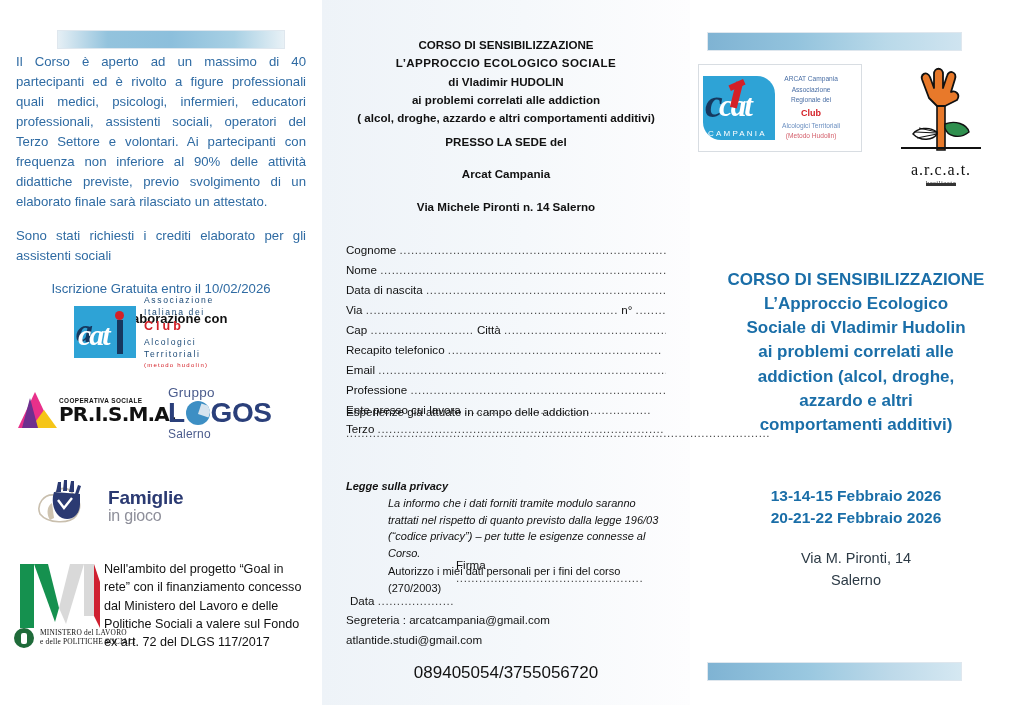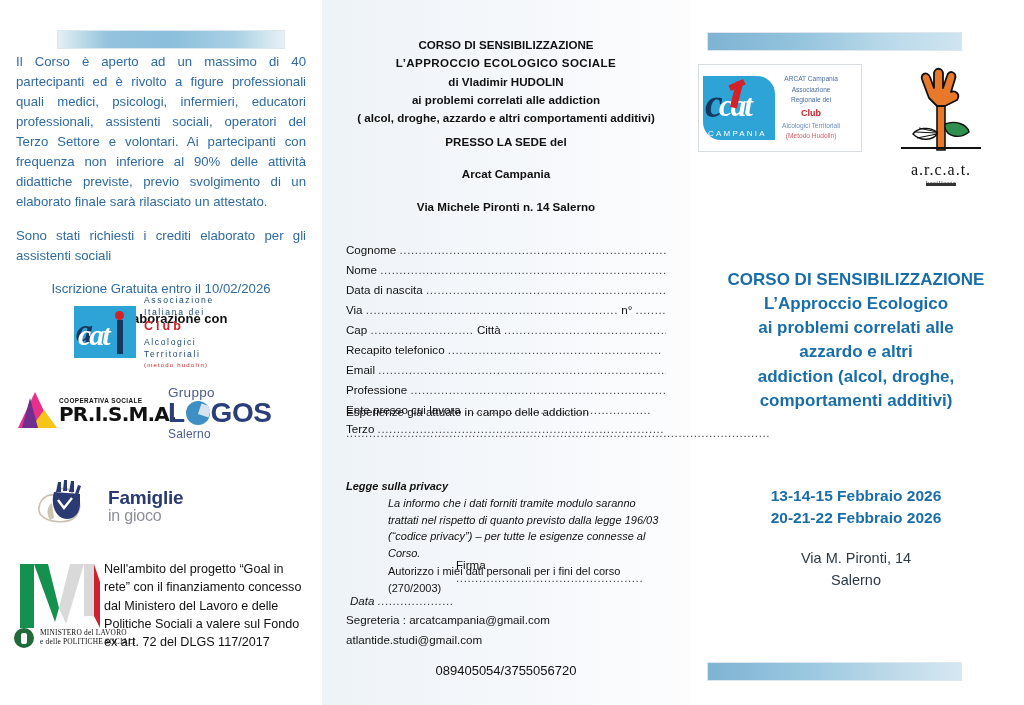--- a/index.html
+++ b/index.html
@@ -346,32 +346,32 @@
   .c-privacy .p-auth {
     margin-left: 42px; margin-top: 2px;
     font-style: normal; line-height: 1.5;
   }
   .c-firma {
     position: absolute;
     left: 24px; top: 558px; width: 322px;
     font-size: 11.6px; color: #111;
   }
   .c-firma .firma { margin-left: 110px; }
-  .c-firma .data { margin-top: 10px; margin-left: 4px; font-style: italic; }
+  .c-firma .data { margin-top: 10px; margin-left: 4px; }
 
   .c-contact {
     position: absolute;
     left: 24px; top: 610px; width: 322px;
     font-size: 11.6px; color: #111; line-height: 1.75;
   }
   .c-phone {
     position: absolute;
     left: 0; top: 663px; width: 368px;
     text-align: center;
-    font-size: 13px; color: #111;
+    font-size: 17px; color: #111;
   }
 
   
   .ccat-box {
     position: absolute;
     left: 8px; top: 64px;
     width: 162px; height: 86px;
     border: 1px solid #d8dde2;
     background: #fff;
     display: flex;
@@ -717,23 +717,24 @@
       </svg>
       <div class="arcat-name">a.r.c.a.t.</div>
       <div class="arcat-sub">
         <span class="arcat-strike">basilicata</span>
       </div>
     </div>
 
     <div class="r-title">
       <div>CORSO DI SENSIBILIZZAZIONE</div>
       <div>L’Approccio Ecologico</div>
+      <div>Sociale di Vladimir Hudolin</div>
       <div>ai problemi correlati alle</div>
+      <div>addiction (alcol, droghe,</div>
       <div>azzardo e altri</div>
-      <div>addiction (alcol, droghe,</div>
       <div>comportamenti additivi)</div>
     </div>
 
     <div class="r-dates">
       <div>13-14-15 Febbraio 2026</div>
       <div>20-21-22 Febbraio 2026</div>
     </div>
 
     <div class="r-addr">
       <div>Via M. Pironti, 14</div>

